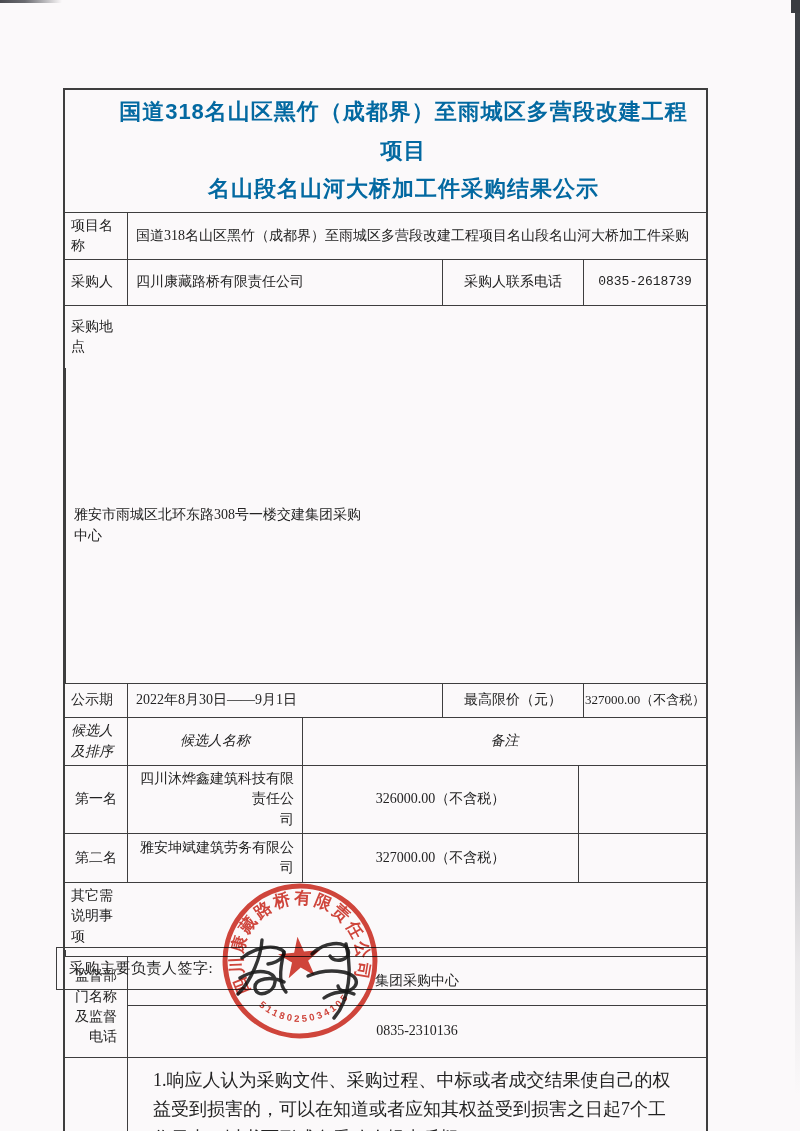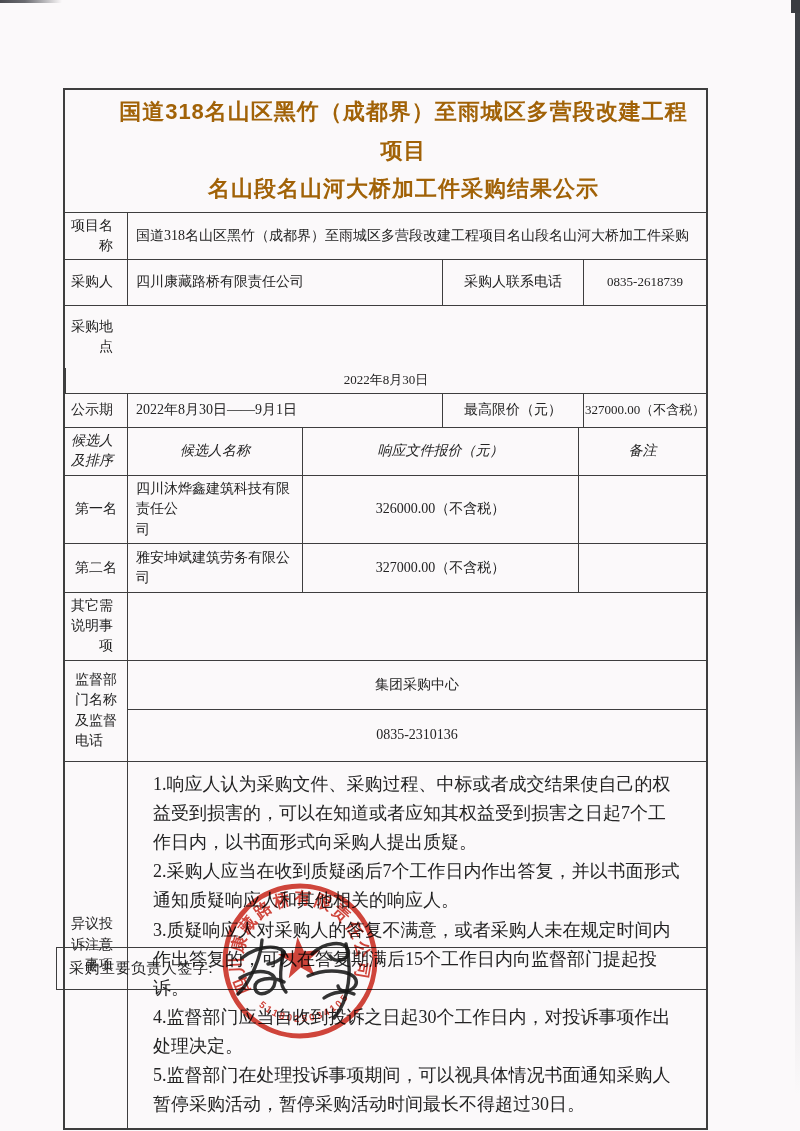--- a/index.html
+++ b/index.html
@@ -19,34 +19,34 @@
     background:linear-gradient(to bottom,#3d4045 0%,#484b50 40%,#5a5d62 55%,rgba(100,102,107,.45) 72%,rgba(140,140,145,.15) 88%,rgba(160,160,160,0) 100%);}
   .artifact-corner{position:absolute;right:0;top:0;width:9px;height:13px;background:#3a3c41;}
 
   
   .doc{position:absolute;left:63px;top:88px;width:645px;border:2px solid var(--bc);box-sizing:border-box;}
   .row{display:flex;border-top:1.5px solid var(--bc);align-items:stretch;}
   .row:first-child{border-top:none;}
   .cell{border-left:1.5px solid var(--bc);display:flex;align-items:center;
     white-space:pre-line;padding:3px 8px;box-sizing:border-box;font-size:14px;line-height:1.45;}
   .cell:first-child{border-left:none;}
-  .lab{flex:0 0 62px;padding:3px 6px;text-align:right;}
+  .lab{flex:0 0 62px;padding:3px 6px;}
   .grow{flex:1 1 auto;min-width:0;}
-  .ctr{justify-content:center;text-align:left;}
+  .ctr{justify-content:center;text-align:right;}
 
   .h-title{min-height:102px;}
   .title-cell{flex:1;justify-content:center;text-align:center;
-    font-family:"Liberation Sans",sans-serif;font-weight:bold;font-size:22px;line-height:1.75;letter-spacing:1px;color:#a16207;padding-left:44px;}
+    font-family:"Liberation Sans",sans-serif;font-weight:bold;font-size:22px;line-height:1.75;letter-spacing:1px;color:#0369a1;padding-left:44px;}
   .h-project{min-height:45px;}
-  .h-purchaser{min-height:45px;}
+  .h-purchaser{min-height:45px;font-family:Liberation Mono, monospace;}
   .h-location{min-height:51px;flex-direction:column;}
   .h-period{min-height:33px;}
   .h-candhead{min-height:47px;font-style:italic;}
   .h-cand{min-height:48px;}
-  .h-other{min-height:66px;}
+  .h-other{min-height:66px;flex-direction:column;}
   .h-objection{min-height:264px;}
 
   .w-val{flex:0 0 315px;}
   .w-mid{flex:0 0 141px;}
   .w-name{flex:0 0 175px;}
   .w-price{flex:0 0 276px;}
   .nowrap{white-space:nowrap;font-size:13px;}
   .sm{font-size:14px;}
 
   .sup-col{flex:1 1 auto;display:flex;flex-direction:column;border-left:1.5px solid var(--bc);}
@@ -98,35 +98,35 @@
     <div class="row h-purchaser">
       <div class="cell lab">采购人</div>
       <div class="cell w-val">四川康藏路桥有限责任公司</div>
       <div class="cell w-mid ctr">采购人联系电话</div>
       <div class="cell grow ctr nowrap">0835-2618739</div>
     </div>
 
     <div class="row h-location">
       <div class="cell lab">采购地
 点</div>
-      <div class="cell grow ctr nowrap">2022年8月30日</div>
+      <div class="cell w-val">雅安市雨城区北环东路308号一楼交建集团采购
+中心</div>
     </div>
 
     <div class="row h-period">
       <div class="cell lab">公示期</div>
       <div class="cell w-val">2022年8月30日——9月1日</div>
       <div class="cell w-mid ctr">最高限价（元）</div>
       <div class="cell grow ctr nowrap">327000.00（不含税）</div>
     </div>
 
     <div class="row h-candhead">
       <div class="cell lab">候选人
 及排序</div>
       <div class="cell w-name ctr">候选人名称</div>
-      <div class="cell w-price ctr">响应文件报价（元）</div>
       <div class="cell grow ctr">备注</div>
     </div>
 
     <div class="row h-cand">
       <div class="cell lab ctr sm">第一名</div>
       <div class="cell w-name ctr sm">四川沐烨鑫建筑科技有限责任公
 司</div>
       <div class="cell w-price ctr sm">326000.00（不含税）</div>
       <div class="cell grow"></div>
     </div>

